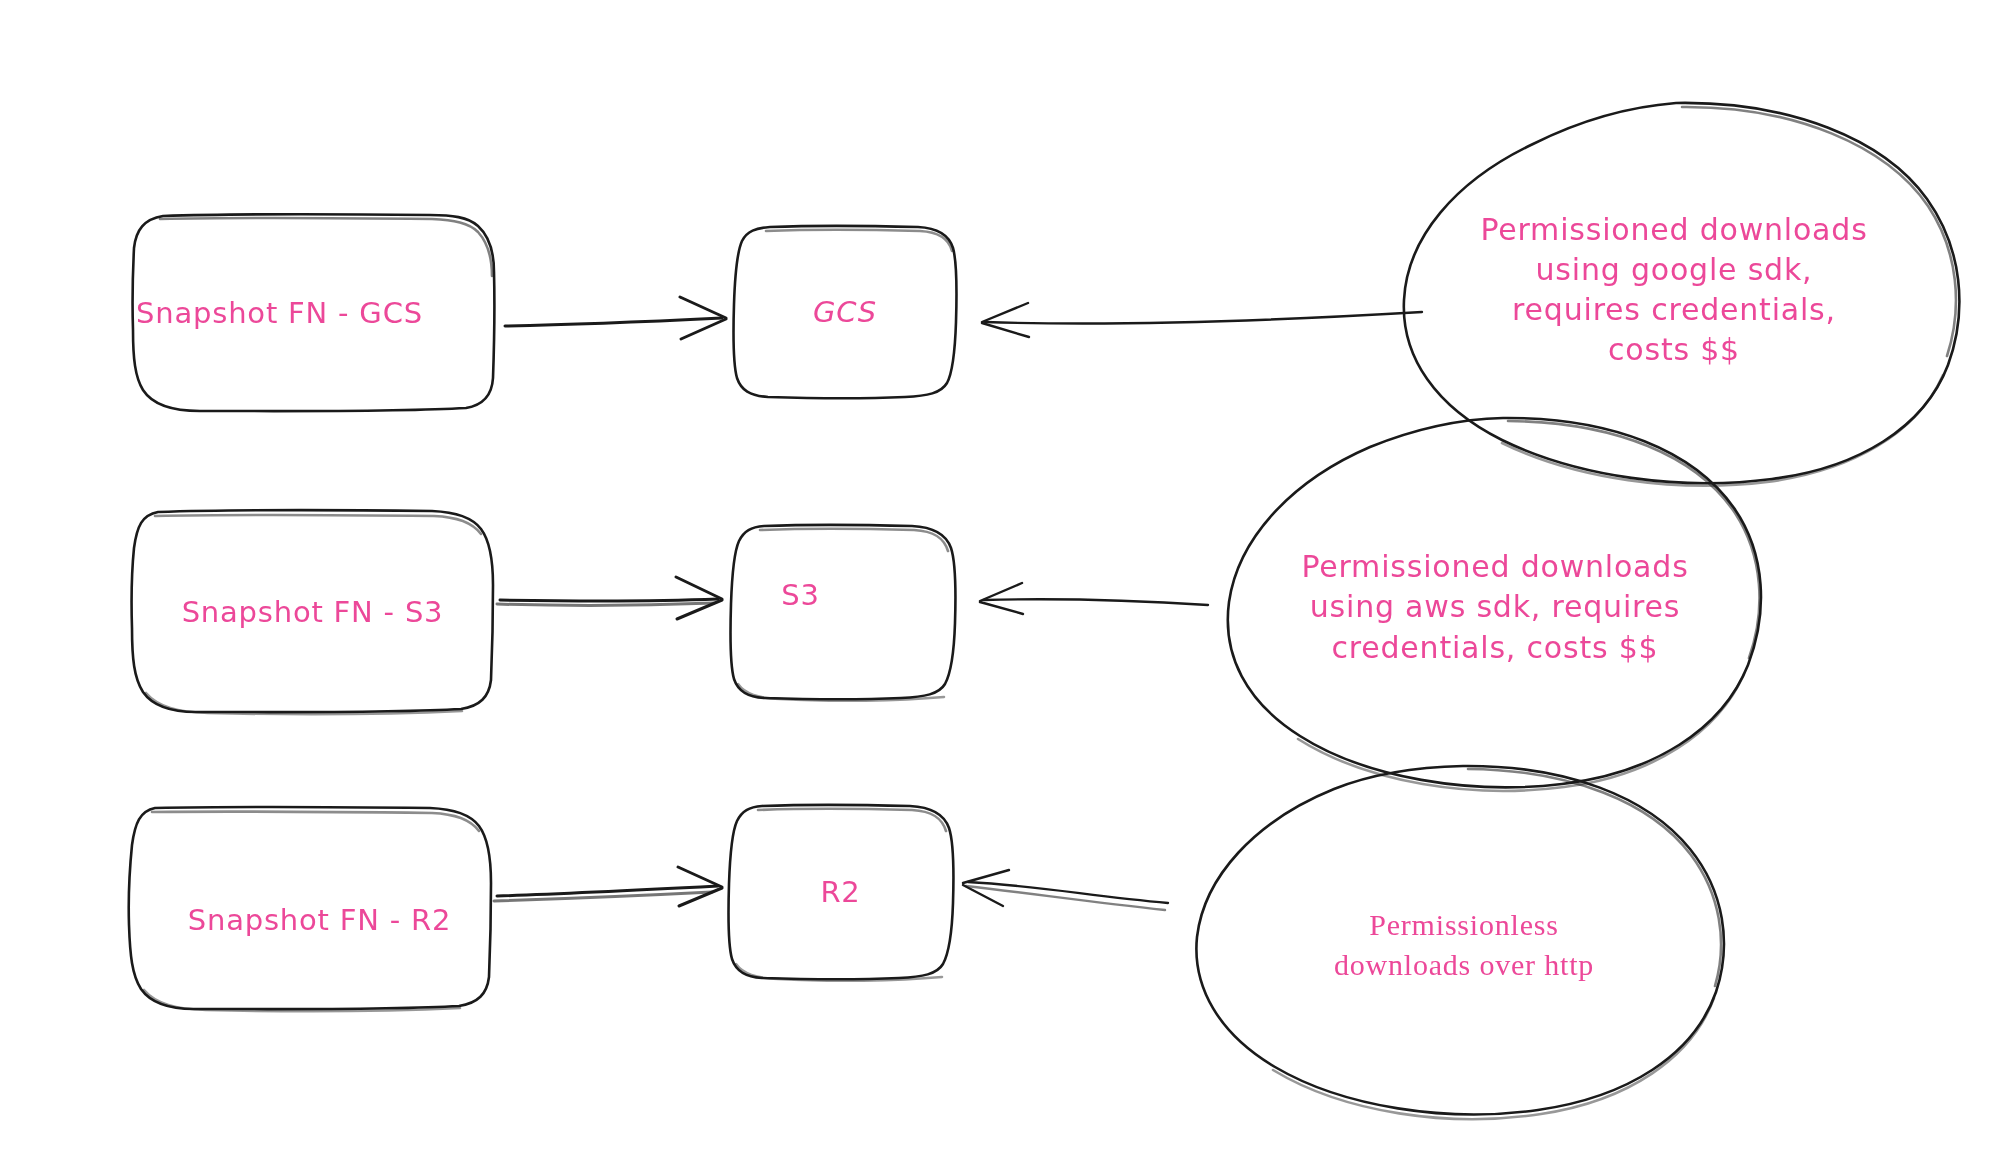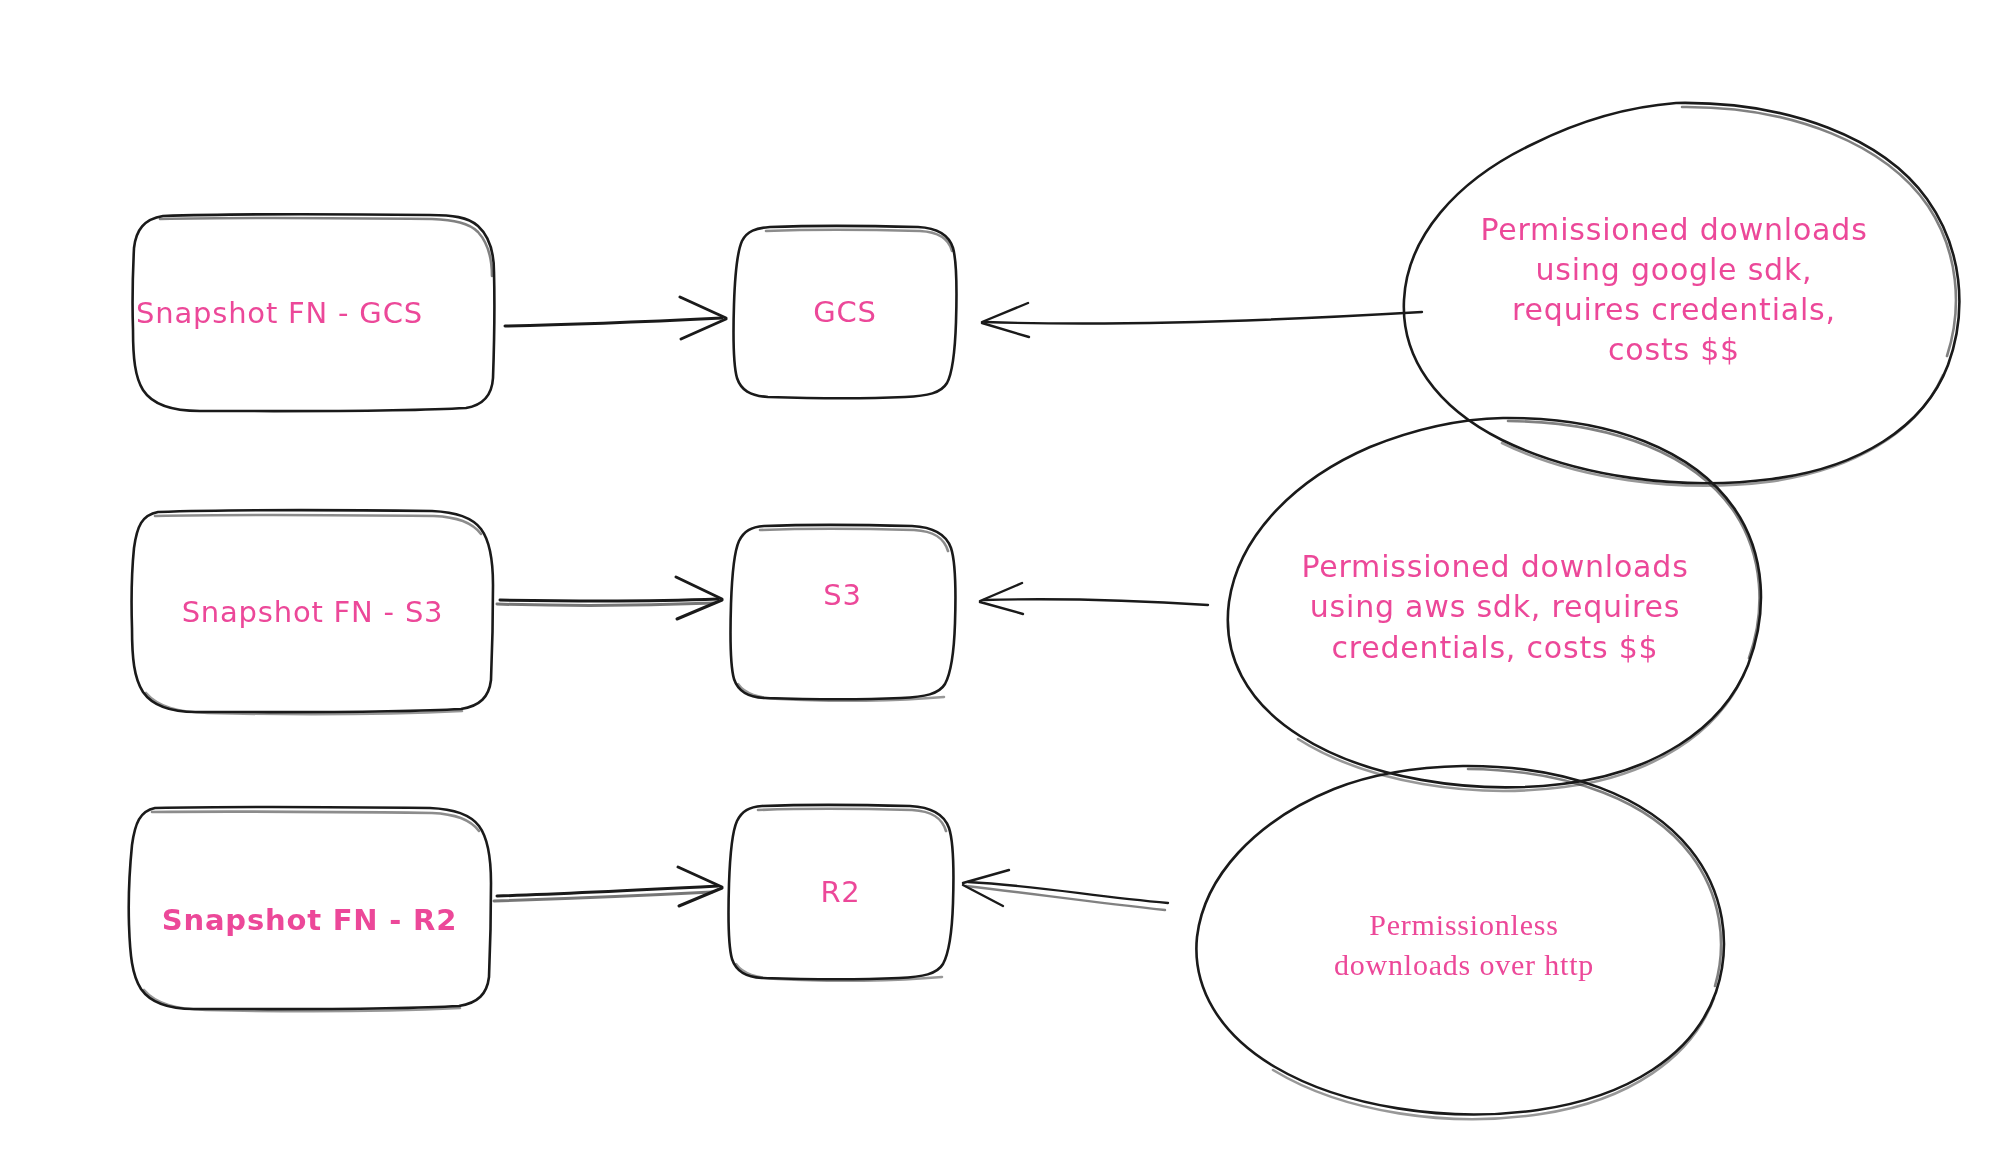--- a/index.html
+++ b/index.html
@@ -177,35 +177,35 @@
         <path d="M1165,910 C1090,902 1036,894 966,886" opacity="0.55"></path>
         <path d="M1009,870 L963,883"></path>
         <path d="M1003,906 L963,885"></path>
       </g>
 
     </g>
   </svg>
 
   <div class="node-label box-label" style="left:133px; top:216px; width:293px; height:195px;">Snapshot FN - GCS</div>
 
-  <div class="node-label small-box-label" style="left:733px; top:227px; width:224px; height:171px;">GCS</div>
+  <div class="node-label small-box-label" style="left:733px; top:227px; width:224px; height:171px;font-style:italic;">GCS</div>
 
   <div class="node-label ellipse-label" style="left:1424px; top:120px; width:500px; height:340px;">Permissioned downloads
 using google sdk,
 requires credentials,
 costs $$</div>
 
   <div class="node-label box-label" style="left:132px; top:512px; width:361px; height:200px;">Snapshot FN - S3</div>
 
-  <div class="node-label small-box-label" style="left:730px; top:526px; width:225px; height:138px;">S3</div>
+  <div class="node-label small-box-label" style="left:688px; top:526px; width:225px; height:138px;">S3</div>
 
   <div class="node-label ellipse-label" style="left:1240px; top:430px; width:510px; height:355px;">Permissioned downloads
 using aws sdk, requires
 credentials, costs $$</div>
 
-  <div class="node-label box-label" style="left:129px; top:808px; width:361px; height:225px;font-weight:bold;">Snapshot FN - R2</div>
+  <div class="node-label box-label" style="left:139px; top:808px; width:361px; height:225px;">Snapshot FN - R2</div>
 
   <div class="node-label small-box-label" style="left:728px; top:806px; width:225px; height:173px;">R2</div>
 
   <div class="node-label ellipse-label" style="left:1200px; top:780px; width:528px; height:330px;font-family:Liberation Serif, serif;">Permissionless
 downloads over http</div>
 
 </div>
 
 </body></html>

